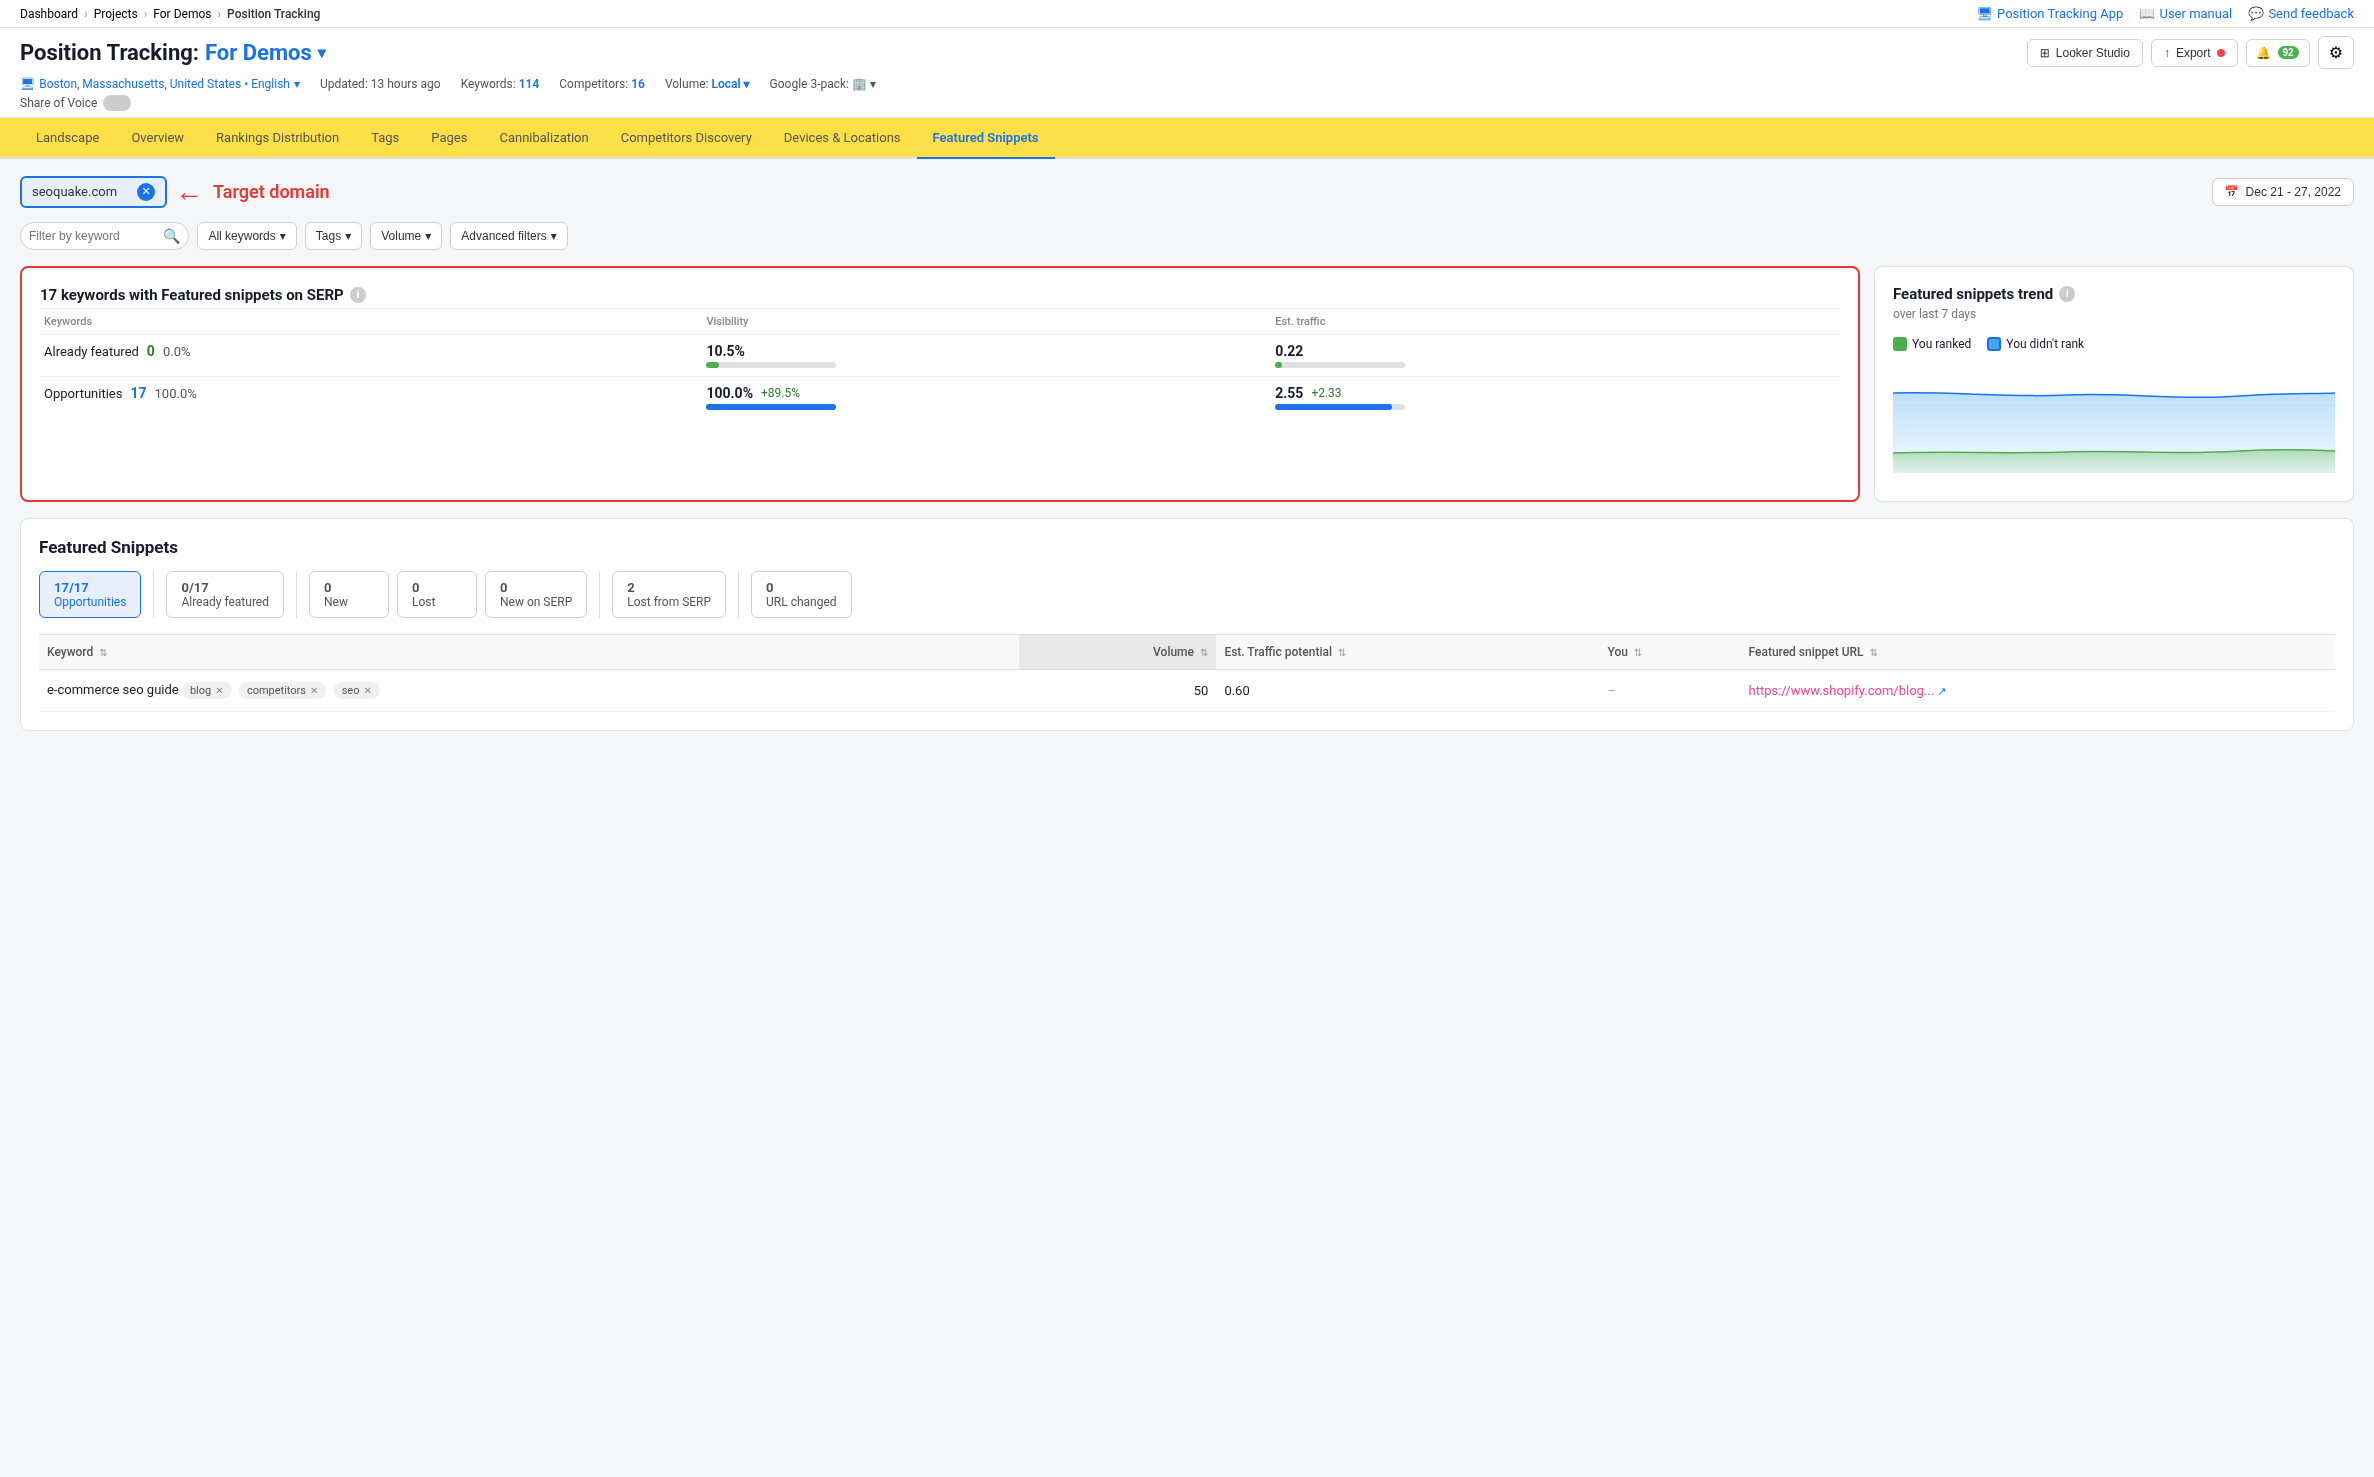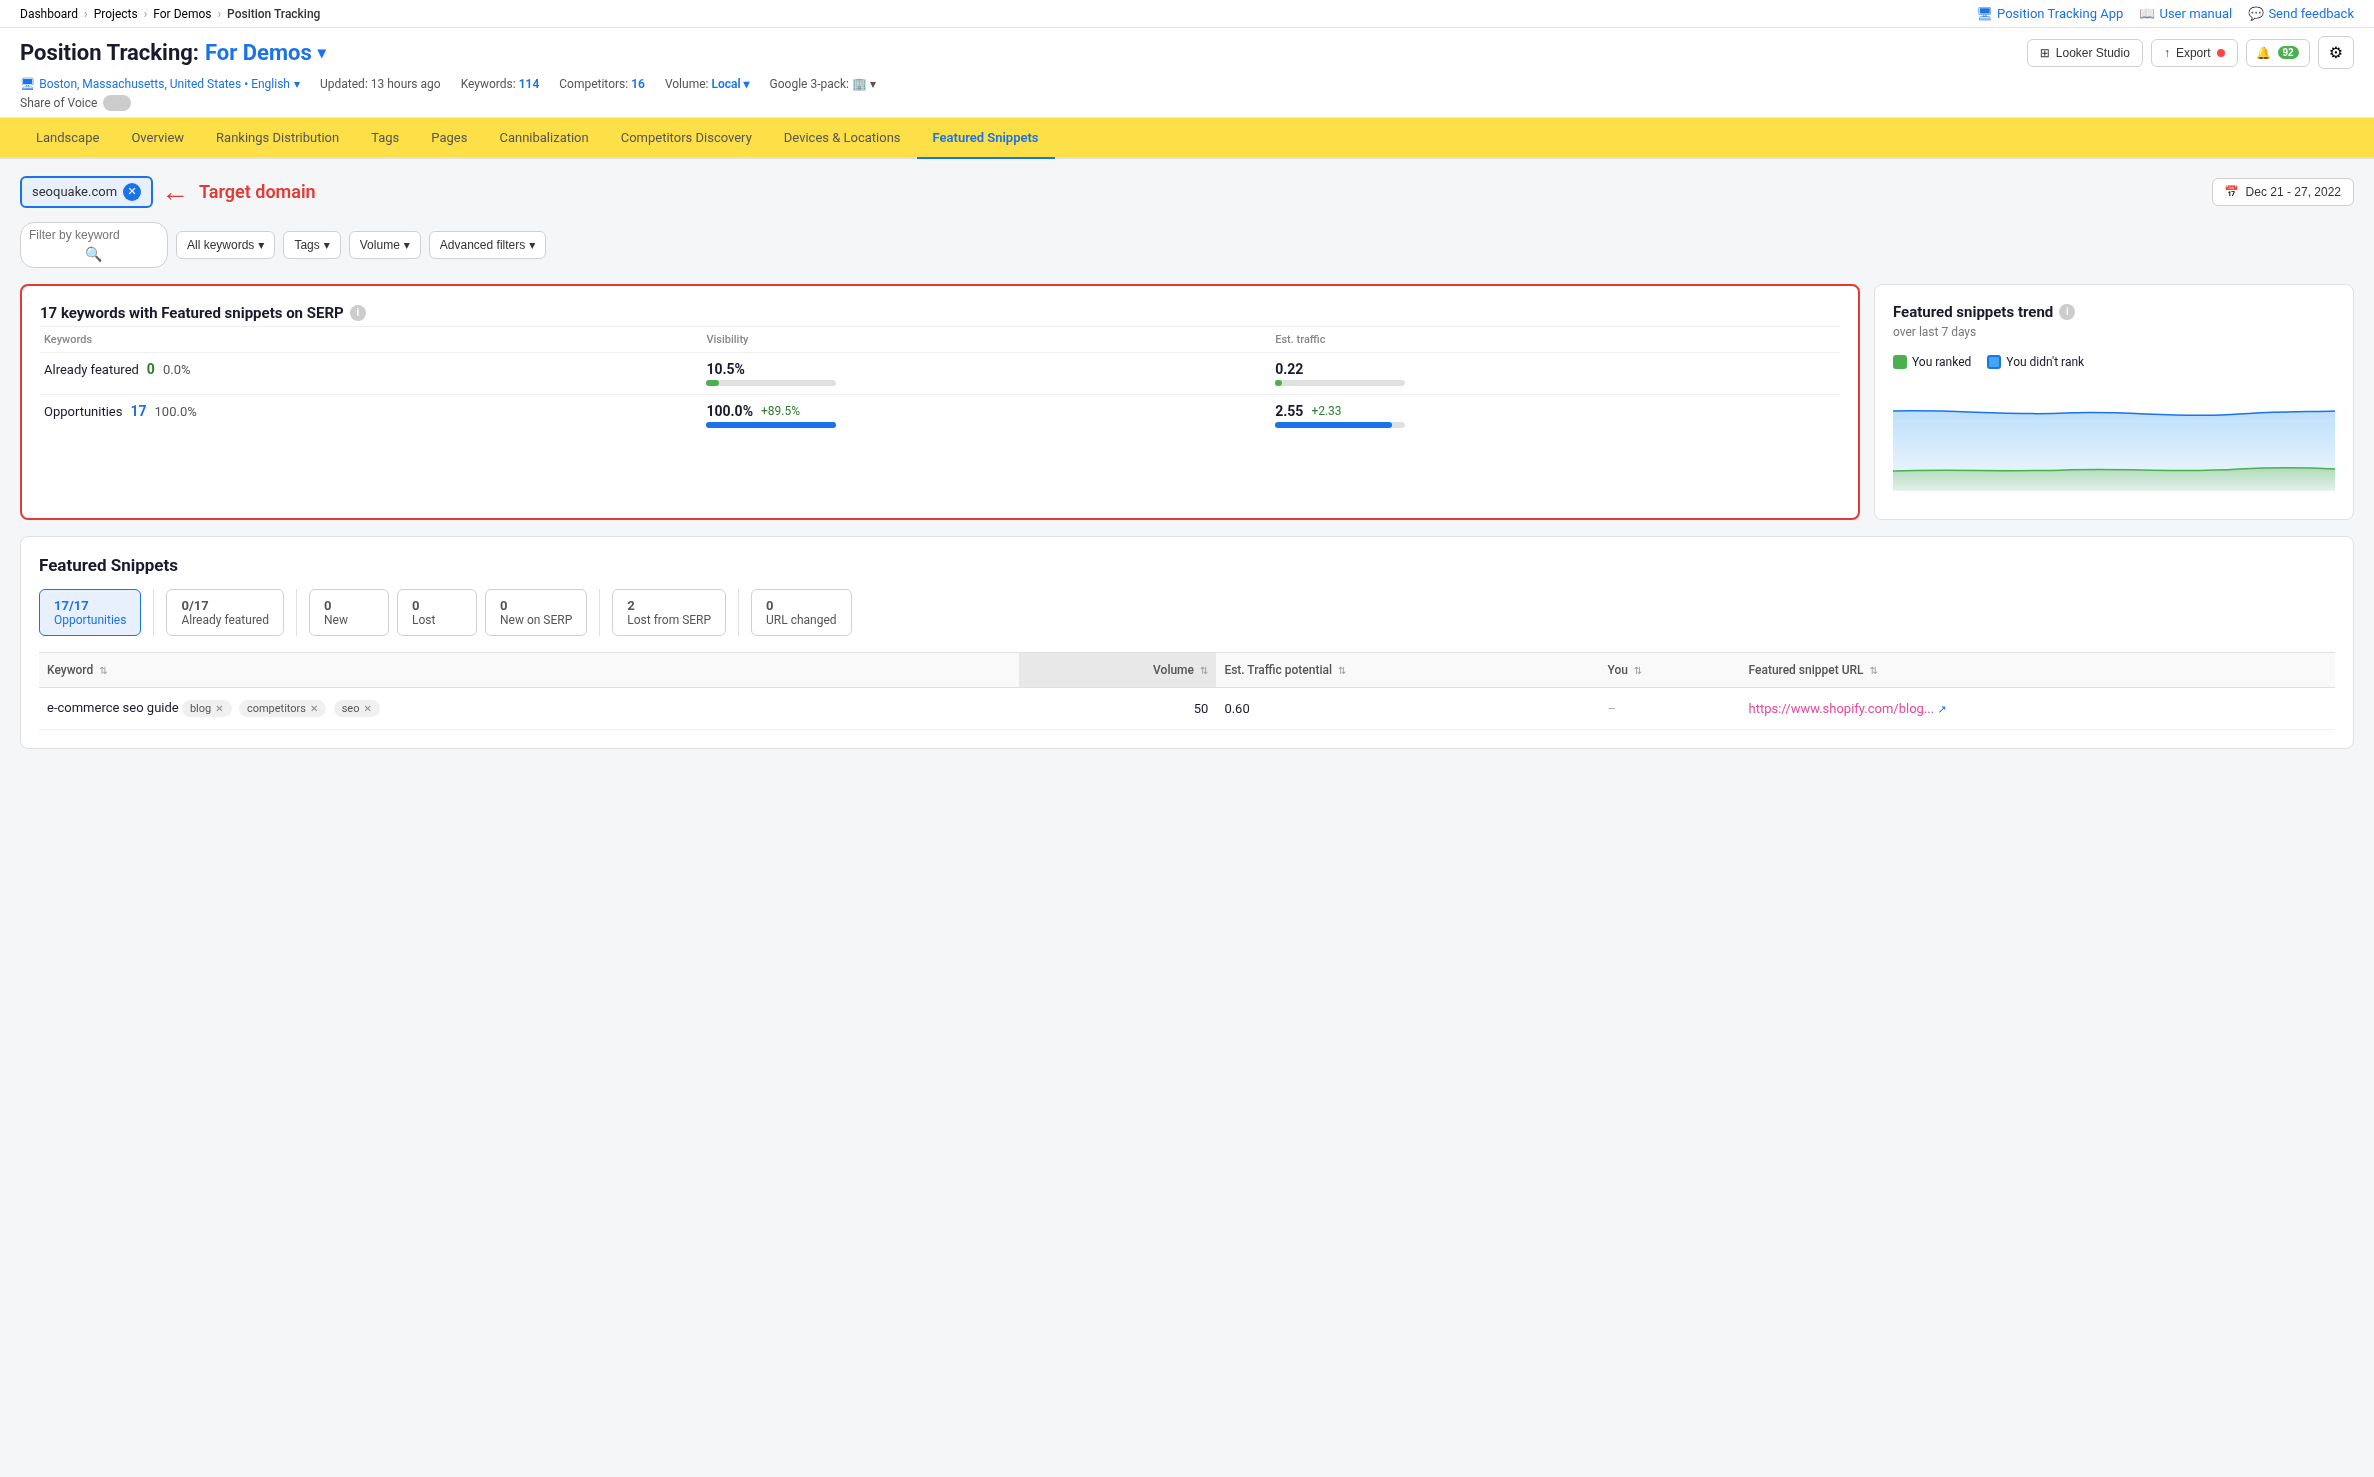--- a/index.html
+++ b/index.html
@@ -34,27 +34,27 @@
     .toggle { width: 28px; height: 16px; background: #ccc; border-radius: 8px; position: relative; cursor: pointer; display: inline-block; }
 
     .nav-tabs { background: #fde047; border-bottom: 2px solid #e0e0e0; padding: 0 20px; display: flex; gap: 0; }
     .nav-tab { padding: 12px 16px; font-size: 13px; color: #555; cursor: pointer; border-bottom: 2px solid transparent; margin-bottom: -2px; white-space: nowrap; }
     .nav-tab.active { color: #1a73e8; border-bottom: 2px solid #1a73e8; font-weight: 600; }
 
     .content { padding: 16px 20px; }
 
     .filter-row { display: flex; align-items: center; justify-content: space-between; margin-bottom: 14px; }
     .filter-left { display: flex; align-items: center; gap: 8px; }
-    .domain-chip { display: flex; align-items: center; gap: 6px; background: #e8f0fe; border: 2px solid #1a73e8; border-radius: 6px; padding: 5px 10px; font-size: 13px; color: #333; }
+    .domain-chip { display: flex; align-items: center; gap: 20px; background: #e8f0fe; border: 2px solid #1a73e8; border-radius: 6px; padding: 5px 10px; font-size: 13px; color: #333; }
     .domain-chip .close-btn { background: #1a73e8; color: #fff; border: none; border-radius: 50%; width: 18px; height: 18px; display: flex; align-items: center; justify-content: center; cursor: pointer; font-size: 11px; }
     .arrow-annotation { display: flex; align-items: center; gap: 10px; }
     .red-arrow { color: #e53935; font-size: 28px; display: flex; align-items: center; }
     .annotation-text { color: #e53935; font-size: 18px; font-weight: 600; }
     
-    .search-box { display: flex; align-items: center; border: 1px solid #d0d0d0; border-radius: 14px; background: #fff; padding: 5px 8px; gap: 4px; flex-direction: column; }
+    .search-box { display: flex; align-items: center; border: 1px solid #d0d0d0; border-radius: 14px; background: #fff; padding: 5px 8px; gap: 4px; }
     .search-box input { border: none; outline: none; font-size: 12px; color: #555; width: 130px; }
     .search-icon-btn { background: none; border: none; cursor: pointer; color: #888; font-size: 14px; }
     .filter-btn { background: #fff; border: 1px solid #d0d0d0; border-radius: 6px; padding: 6px 10px; font-size: 12px; cursor: pointer; display: flex; align-items: center; gap: 4px; color: #333; }
     .date-btn { background: #fff; border: 1px solid #d0d0d0; border-radius: 6px; padding: 6px 12px; font-size: 12px; cursor: pointer; display: flex; align-items: center; gap: 6px; color: #333; }
 
     .main-grid { display: grid; grid-template-columns: 1fr 480px; gap: 14px; margin-bottom: 16px; }
     
     .card { background: #fff; border-radius: 8px; border: 1px solid #e0e0e0; padding: 18px; }
     .card.highlighted { border: 2px solid #e53935; }
     

